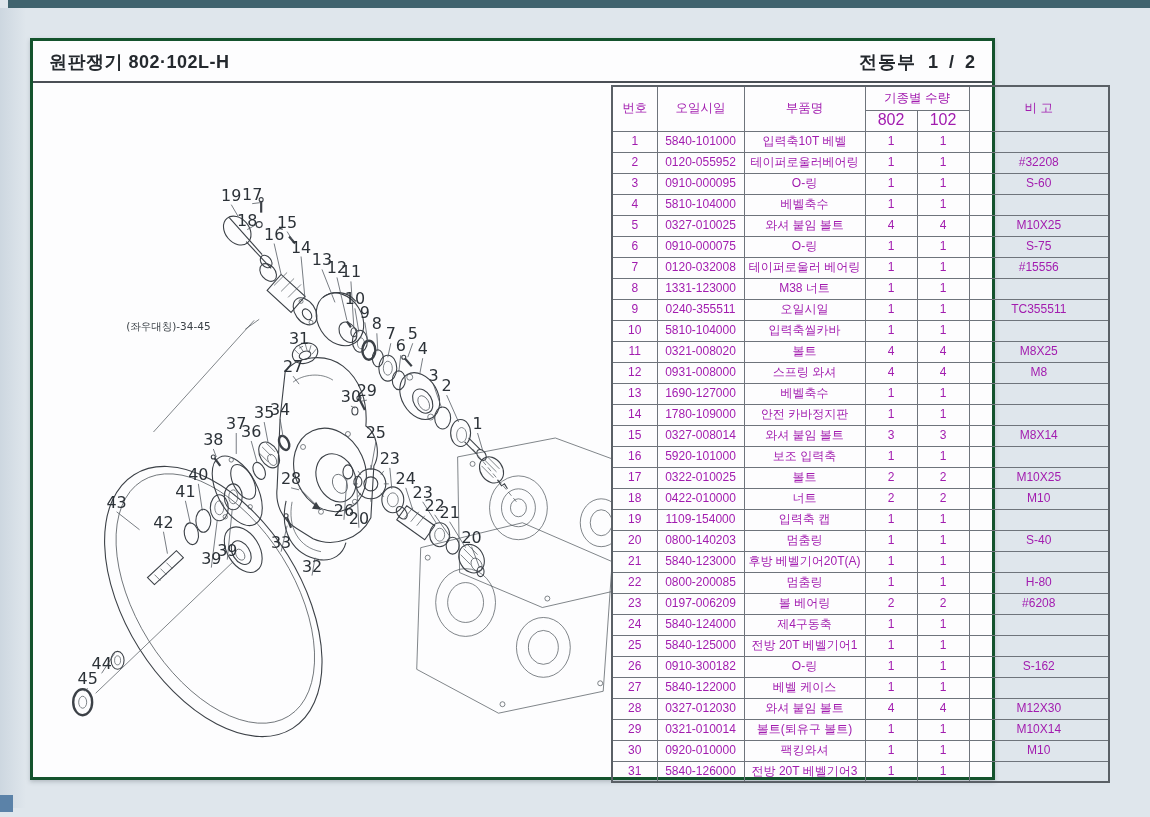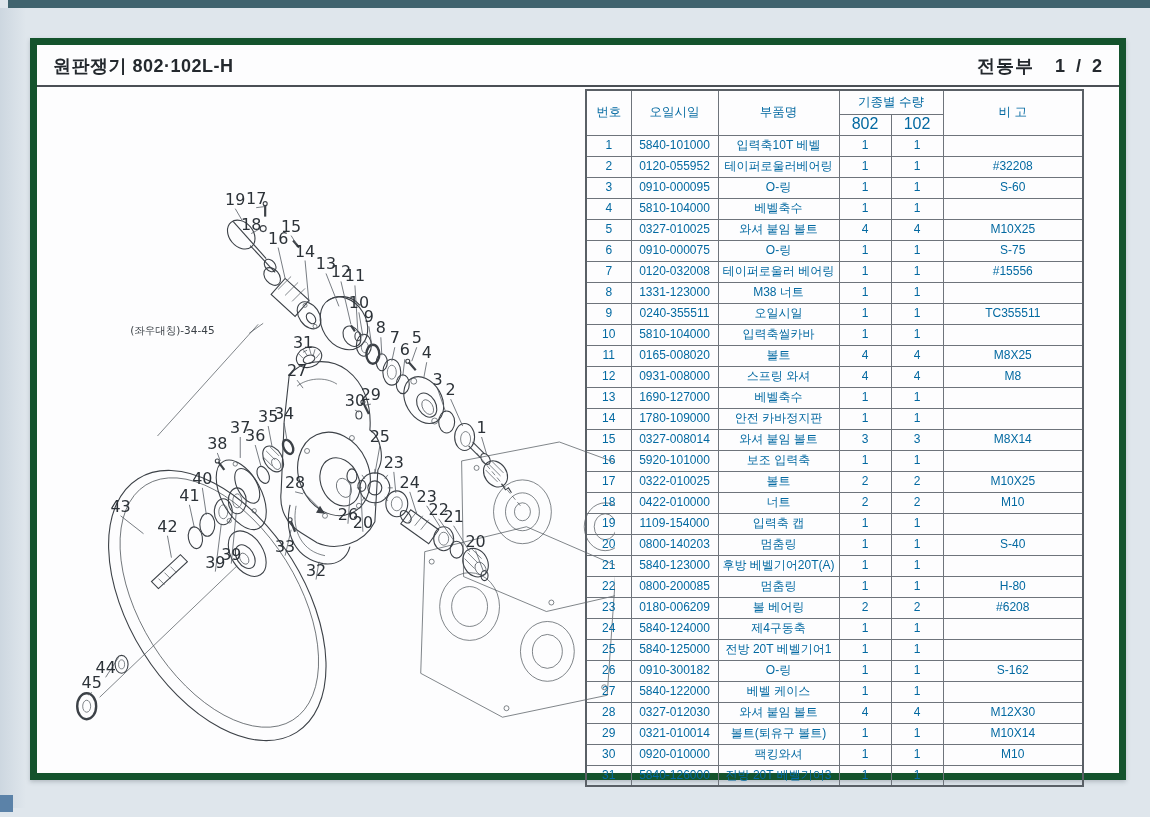--- a/index.html
+++ b/index.html
@@ -6,36 +6,36 @@
   body{
     width:1150px;height:817px;position:relative;overflow:hidden;
     background:#dfe6ec;
     font-family:"Liberation Sans","DejaVu Sans",sans-serif;
   }
   .topband{position:absolute;left:8px;top:0;right:0;height:8px;background:#40636e;}
   .leftstrip{position:absolute;left:0;top:8px;width:26px;height:800px;
     background:linear-gradient(90deg,#cdd7e0,#dfe6ec);}
   .cornerpatch{position:absolute;left:0;top:795px;width:13px;height:17px;background:#5b82a8;}
   .page{
-    position:absolute;left:30px;top:38px;width:1096px;height:742px;
-    background:#fdfdfe;border:7px solid #14532d;box-sizing:border-box;
+    position:absolute;left:30px;top:38px;width:965px;height:742px;
+    background:#fdfdfe;border:3px solid #14532d;box-sizing:border-box;
     box-shadow:0 2px 4px rgba(60,70,80,.25);
     padding-left:14px;
   }
   .titlebar{position:absolute;left:0;top:0;width:100%;height:42px;
     border-bottom:2px solid #4a4f55;box-sizing:border-box;}
   .doc-title{position:absolute;left:16px;top:9px;font-size:18px;font-weight:bold;
     color:#24292e;letter-spacing:.5px;white-space:nowrap;}
   .doc-section{position:absolute;right:14px;top:9px;font-size:18px;font-weight:bold;
     color:#24292e;letter-spacing:1px;white-space:nowrap;}
-  .doc-section .pg{margin-left:21px;letter-spacing:3px;}
+  .doc-section .pg{margin-left:12px;letter-spacing:3px;}
   table.parts{
-    position:absolute;left:548px;top:44px;width:497px;
+    position:absolute;left:578px;top:44px;width:497px;
     border-collapse:collapse;table-layout:fixed;
-    font-size:12px;color:#0369a1;border:2px solid #5a6066;
+    font-size:12px;color:#a21caf;border:2px solid #5a6066;
   }
   table.parts th,table.parts td{
     border:1px solid #6e747b;padding:0 2px;text-align:center;height:21px;
     line-height:1.05;overflow:hidden;white-space:nowrap;font-weight:normal;
     box-sizing:border-box;
   }
   table.parts thead th{font-size:12.5px;height:24px;}
   table.parts thead tr.sub th{height:21px;font-size:16px;}
   .svgwrap{position:absolute;left:0;top:42px;width:578px;height:700px;}
   .ln{fill:none;stroke:#3c4147;stroke-width:1.1;}
@@ -438,21 +438,21 @@
         <tr>
           <td>10</td>
           <td>5810-104000</td>
           <td>입력축씰카바</td>
           <td>1</td>
           <td>1</td>
           <td></td>
         </tr>
         <tr>
           <td>11</td>
-          <td>0165-008020</td>
+          <td>0321-008020</td>
           <td>볼트</td>
           <td>4</td>
           <td>4</td>
           <td>M8X25</td>
         </tr>
         <tr>
           <td>12</td>
           <td>0931-008000</td>
           <td>스프링 와셔</td>
           <td>4</td>
@@ -534,21 +534,21 @@
         <tr>
           <td>22</td>
           <td>0800-200085</td>
           <td>멈춤링</td>
           <td>1</td>
           <td>1</td>
           <td>H-80</td>
         </tr>
         <tr>
           <td>23</td>
-          <td>0180-006209</td>
+          <td>0197-006209</td>
           <td>볼 베어링</td>
           <td>2</td>
           <td>2</td>
           <td>#6208</td>
         </tr>
         <tr>
           <td>24</td>
           <td>5840-124000</td>
           <td>제4구동축</td>
           <td>1</td>

